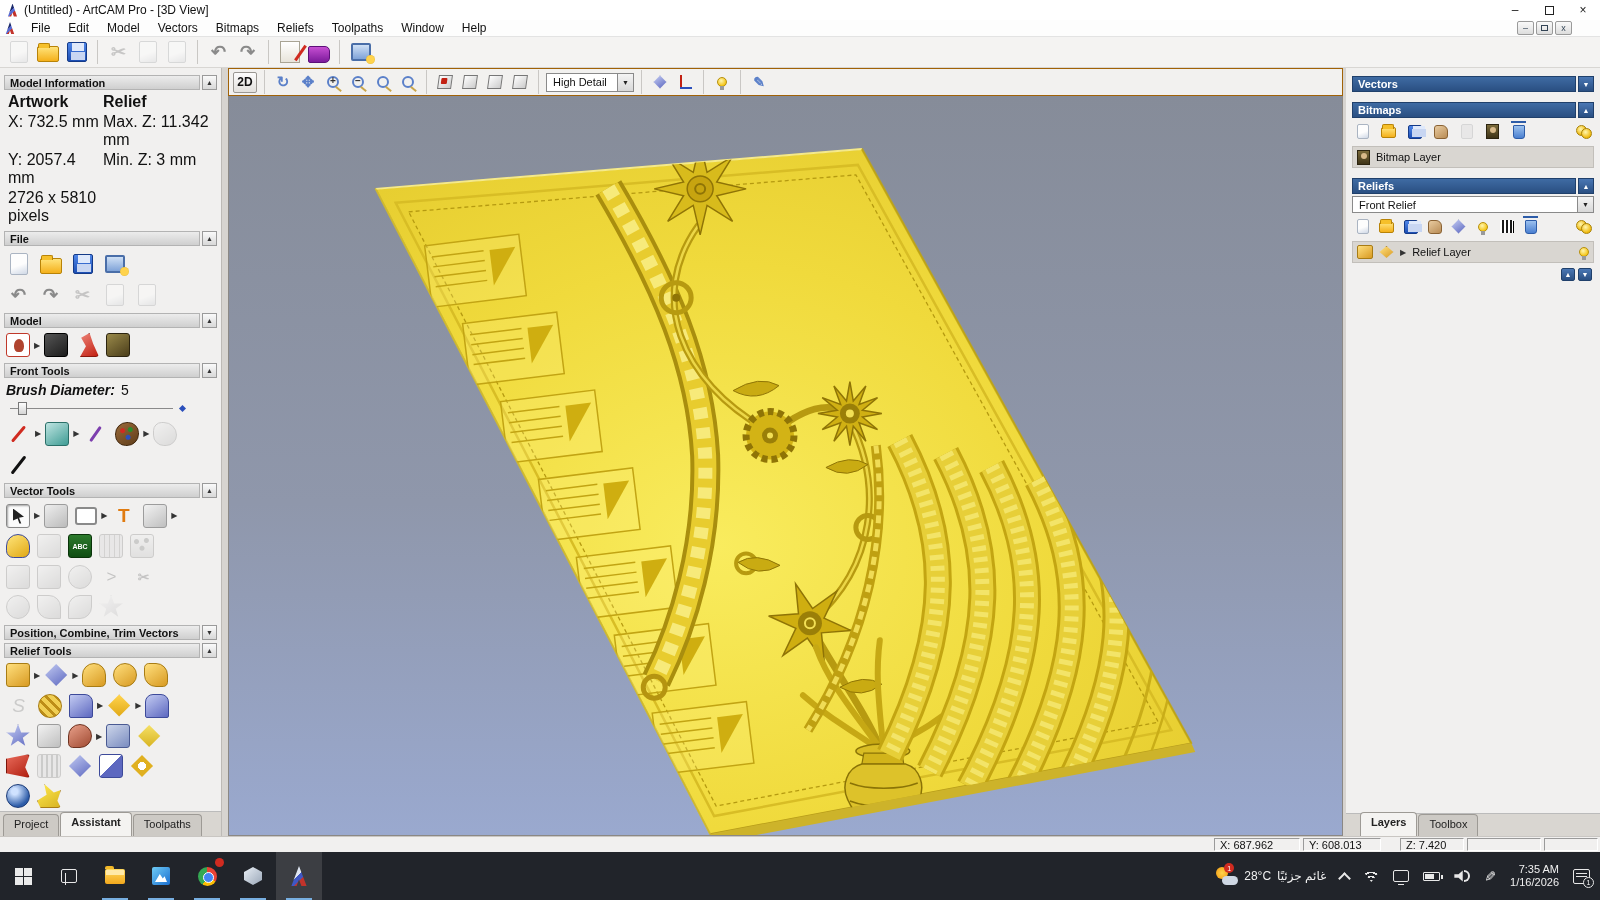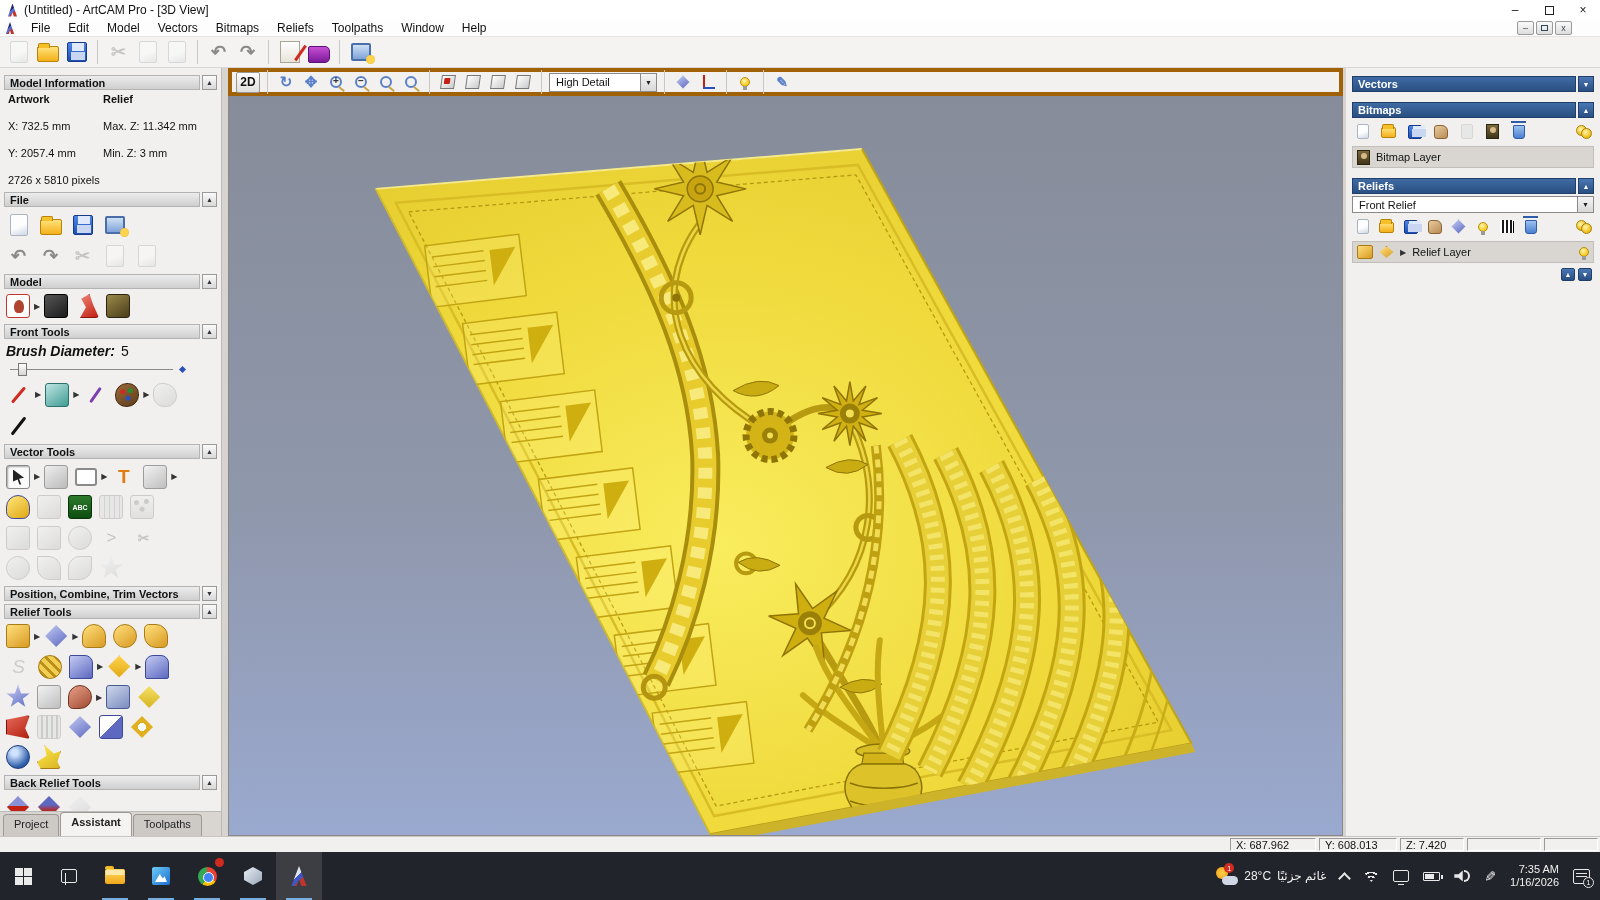--- a/index.html
+++ b/index.html
@@ -40,21 +40,21 @@
   .main{position:absolute;left:0;top:68px;width:1600px;height:768px;}
   .lpanel{position:absolute;left:0;top:0;width:222px;height:768px;background:#f1f0ef;border-right:1px solid #bdbab6;padding:4px 4px 0 4px;}
   .ldiv{position:absolute;left:222px;top:0;width:6px;height:768px;background:#d7d4d0;}
   .canvas{position:absolute;left:228px;top:0;width:1115px;height:768px;}
   .rdiv{position:absolute;left:1343px;top:0;width:3px;height:768px;background:#d7d4d0;}
   .rpanel{position:absolute;left:1346px;top:0;width:254px;height:768px;background:#f1f0ef;padding:4px 6px 0 6px;}
   
   .sec-h{display:flex;align-items:center;margin:3px 0 2px 0;gap:2px;}
   .sec-bar{flex:1;height:15px;background:linear-gradient(#ececec,#cfcfcf);border:1px solid #b3b3b3;display:flex;align-items:center;padding:0 5px;font-size:11px;font-weight:bold;color:#111;}
   .sec-btn{width:15px;height:15px;background:linear-gradient(#fafafa,#d8d8d8);border:1px solid #9a9a9a;font-size:7px;color:#333;display:flex;align-items:center;justify-content:center;}
-  .mi-grid{display:grid;grid-template-columns:95px 1fr;font-size:11px;color:#111;padding:1px 4px 3px 4px;row-gap:15px;}
+  .mi-grid{display:grid;grid-template-columns:95px 1fr;font-size:16px;color:#111;padding:1px 4px 3px 4px;row-gap:2px;}
   .mi-grid .b{font-weight:bold;}
   .row{display:flex;align-items:center;gap:7px;padding:3px 2px;}
   .fly{font-size:8px;color:#333;margin:0 -3px;}
   .tile{width:24px;height:24px;border-radius:3px;position:relative;}
   .g-gold{background:linear-gradient(145deg,#ffdf7d,#d89a22);border:1px solid #a87c14;}
   .g-blue{background:linear-gradient(145deg,#c3cbf2,#5d68c0);border:1px solid #3d4a9a;}
   .g-red{background:linear-gradient(145deg,#f08a7e,#c22012);border:1px solid #8a170c;}
   .g-gray{background:linear-gradient(145deg,#f2f2f2,#bfbfbf);border:1px solid #9c9c9c;}
   .g-white{background:#fff;border:1px solid #c0392b;}
   .g-dark{background:linear-gradient(145deg,#555,#1c1c1c);border:1px solid #000;}
@@ -68,21 +68,21 @@
   .slider .track{position:absolute;left:4px;right:40px;top:8px;height:1px;background:#8a8a8a;}
   .slider .thumb{position:absolute;left:12px;top:2px;width:9px;height:13px;background:linear-gradient(#fdfdfd,#d5d5d5);border:1px solid #777;}
   .slider .dot{position:absolute;right:28px;top:6px;width:5px;height:5px;background:#2b4fbb;transform:rotate(45deg);}
   .bd-label{font-size:14px;font-weight:bold;font-style:italic;color:#111;padding:2px 2px 0 2px;}
   .bd-label span.v{font-style:normal;font-weight:normal;margin-left:6px;}
   
   .tabs{position:absolute;left:0;bottom:0;width:100%;height:25px;background:#d9d6d1;border-top:1px solid #bbb;display:flex;align-items:flex-end;padding-left:3px;}
   .tab{height:22px;padding:3px 10px;font-size:11px;color:#222;background:#cdcac5;border:1px solid #9d9a95;border-bottom:none;border-radius:4px 4px 0 0;margin-right:1px;}
   .tab.act{background:#f4f3f1;font-weight:bold;height:24px;}
   
-  .cv-toolbar{position:absolute;left:0;top:0;width:1115px;height:28px;background:#f2f1ef;border:4px solid #a16207;display:flex;align-items:center;padding-left:4px;gap:3px;}
+  .cv-toolbar{position:absolute;left:0;top:0;width:1115px;height:28px;background:#f2f1ef;border:1px solid #a16207;display:flex;align-items:center;padding-left:4px;gap:3px;}
   .btn2d{min-width:24px;height:21px;background:linear-gradient(#fdfdfd,#e2e0dd);border:1px solid #9a9792;border-radius:2px;font-size:12px;font-weight:bold;display:flex;align-items:center;justify-content:center;color:#111;}
   .cvt{width:22px;height:21px;display:flex;align-items:center;justify-content:center;position:relative;border-radius:2px;}
   .mag{width:12px;height:12px;border:2px solid #5b80c9;border-radius:50%;position:relative;}
   .mag::after{content:"";position:absolute;right:-5px;bottom:-4px;width:7px;height:2px;background:#caa64b;transform:rotate(40deg);}
   .mag .pm{position:absolute;left:1px;top:-3px;font-size:10px;color:#333;font-weight:bold;}
   .cube{width:14px;height:14px;border:1px solid #777;background:linear-gradient(135deg,#fff,#ccc);position:relative;transform:skewX(-8deg);}
   .cube.red::after{content:"";position:absolute;left:2px;top:2px;width:6px;height:6px;background:#c22012;border-radius:1px;}
   .combo{height:19px;background:#fff;border:1px solid #8a8a8a;display:flex;align-items:center;font-size:11px;color:#111;}
   .combo .val{padding:0 6px;flex:1;white-space:nowrap;}
   .combo .da{width:16px;height:100%;background:linear-gradient(#f4f4f4,#d8d8d8);border-left:1px solid #8a8a8a;font-size:7px;display:flex;align-items:center;justify-content:center;color:#222;}
@@ -503,21 +503,21 @@
         <span class="cvt">
             <span class="cube"></span>
           </span>
         <span class="cvt">
             <span class="cube"></span>
           </span>
         <span class="cvt">
             <span class="cube"></span>
           </span>
         <span class="sep"></span>
-        <span class="combo" style="width:108px;">
+        <span class="combo" style="width:88px;">
           <span class="val">High Detail</span>
           <span class="da">▼</span>
         </span>
         <span class="sep"></span>
         <span class="cvt">
             <span class="tile g-blue diam" style="width:14px;height:14px;"></span>
           </span>
         <span class="cvt">
             <span class="axes"></span>
           </span>
@@ -781,31 +781,35 @@
         <span class="tile g-gold diam" style="width:15px;height:13px;"></span>
         <span style="font-size:8px;color:#333;">▶</span>
         <span>Relief Layer</span>
         <span class="bulb" style="margin-left:auto;"></span>
       </div>
       <div class="updown">
         <span class="ud">▲</span>
         <span class="ud">▼</span>
       </div>
 
+      <div class="rtabs">
+        <span class="tab act">Layers</span>
+        <span class="tab">Toolbox</span>
+      </div>
     </div>
   </div>
 
   <div class="statusbar">
     <span class="cell" style="width:86px;">
         <span>X: 687.962</span>
       </span>
     <span class="cell" style="width:78px;">
         <span>Y: 608.013</span>
       </span>
-    <span class="cell" style="width:64px;">
+    <span class="cell" style="width:64px;margin-left:16px;">
         <span>Z: 7.420</span>
       </span>
     <span class="cell" style="width:74px;"></span>
     <span class="cell" style="width:54px;"></span>
   </div>
 
   <div class="taskbar">
     <span class="tb-ico">
         <span class="winlogo">
           <i></i>

